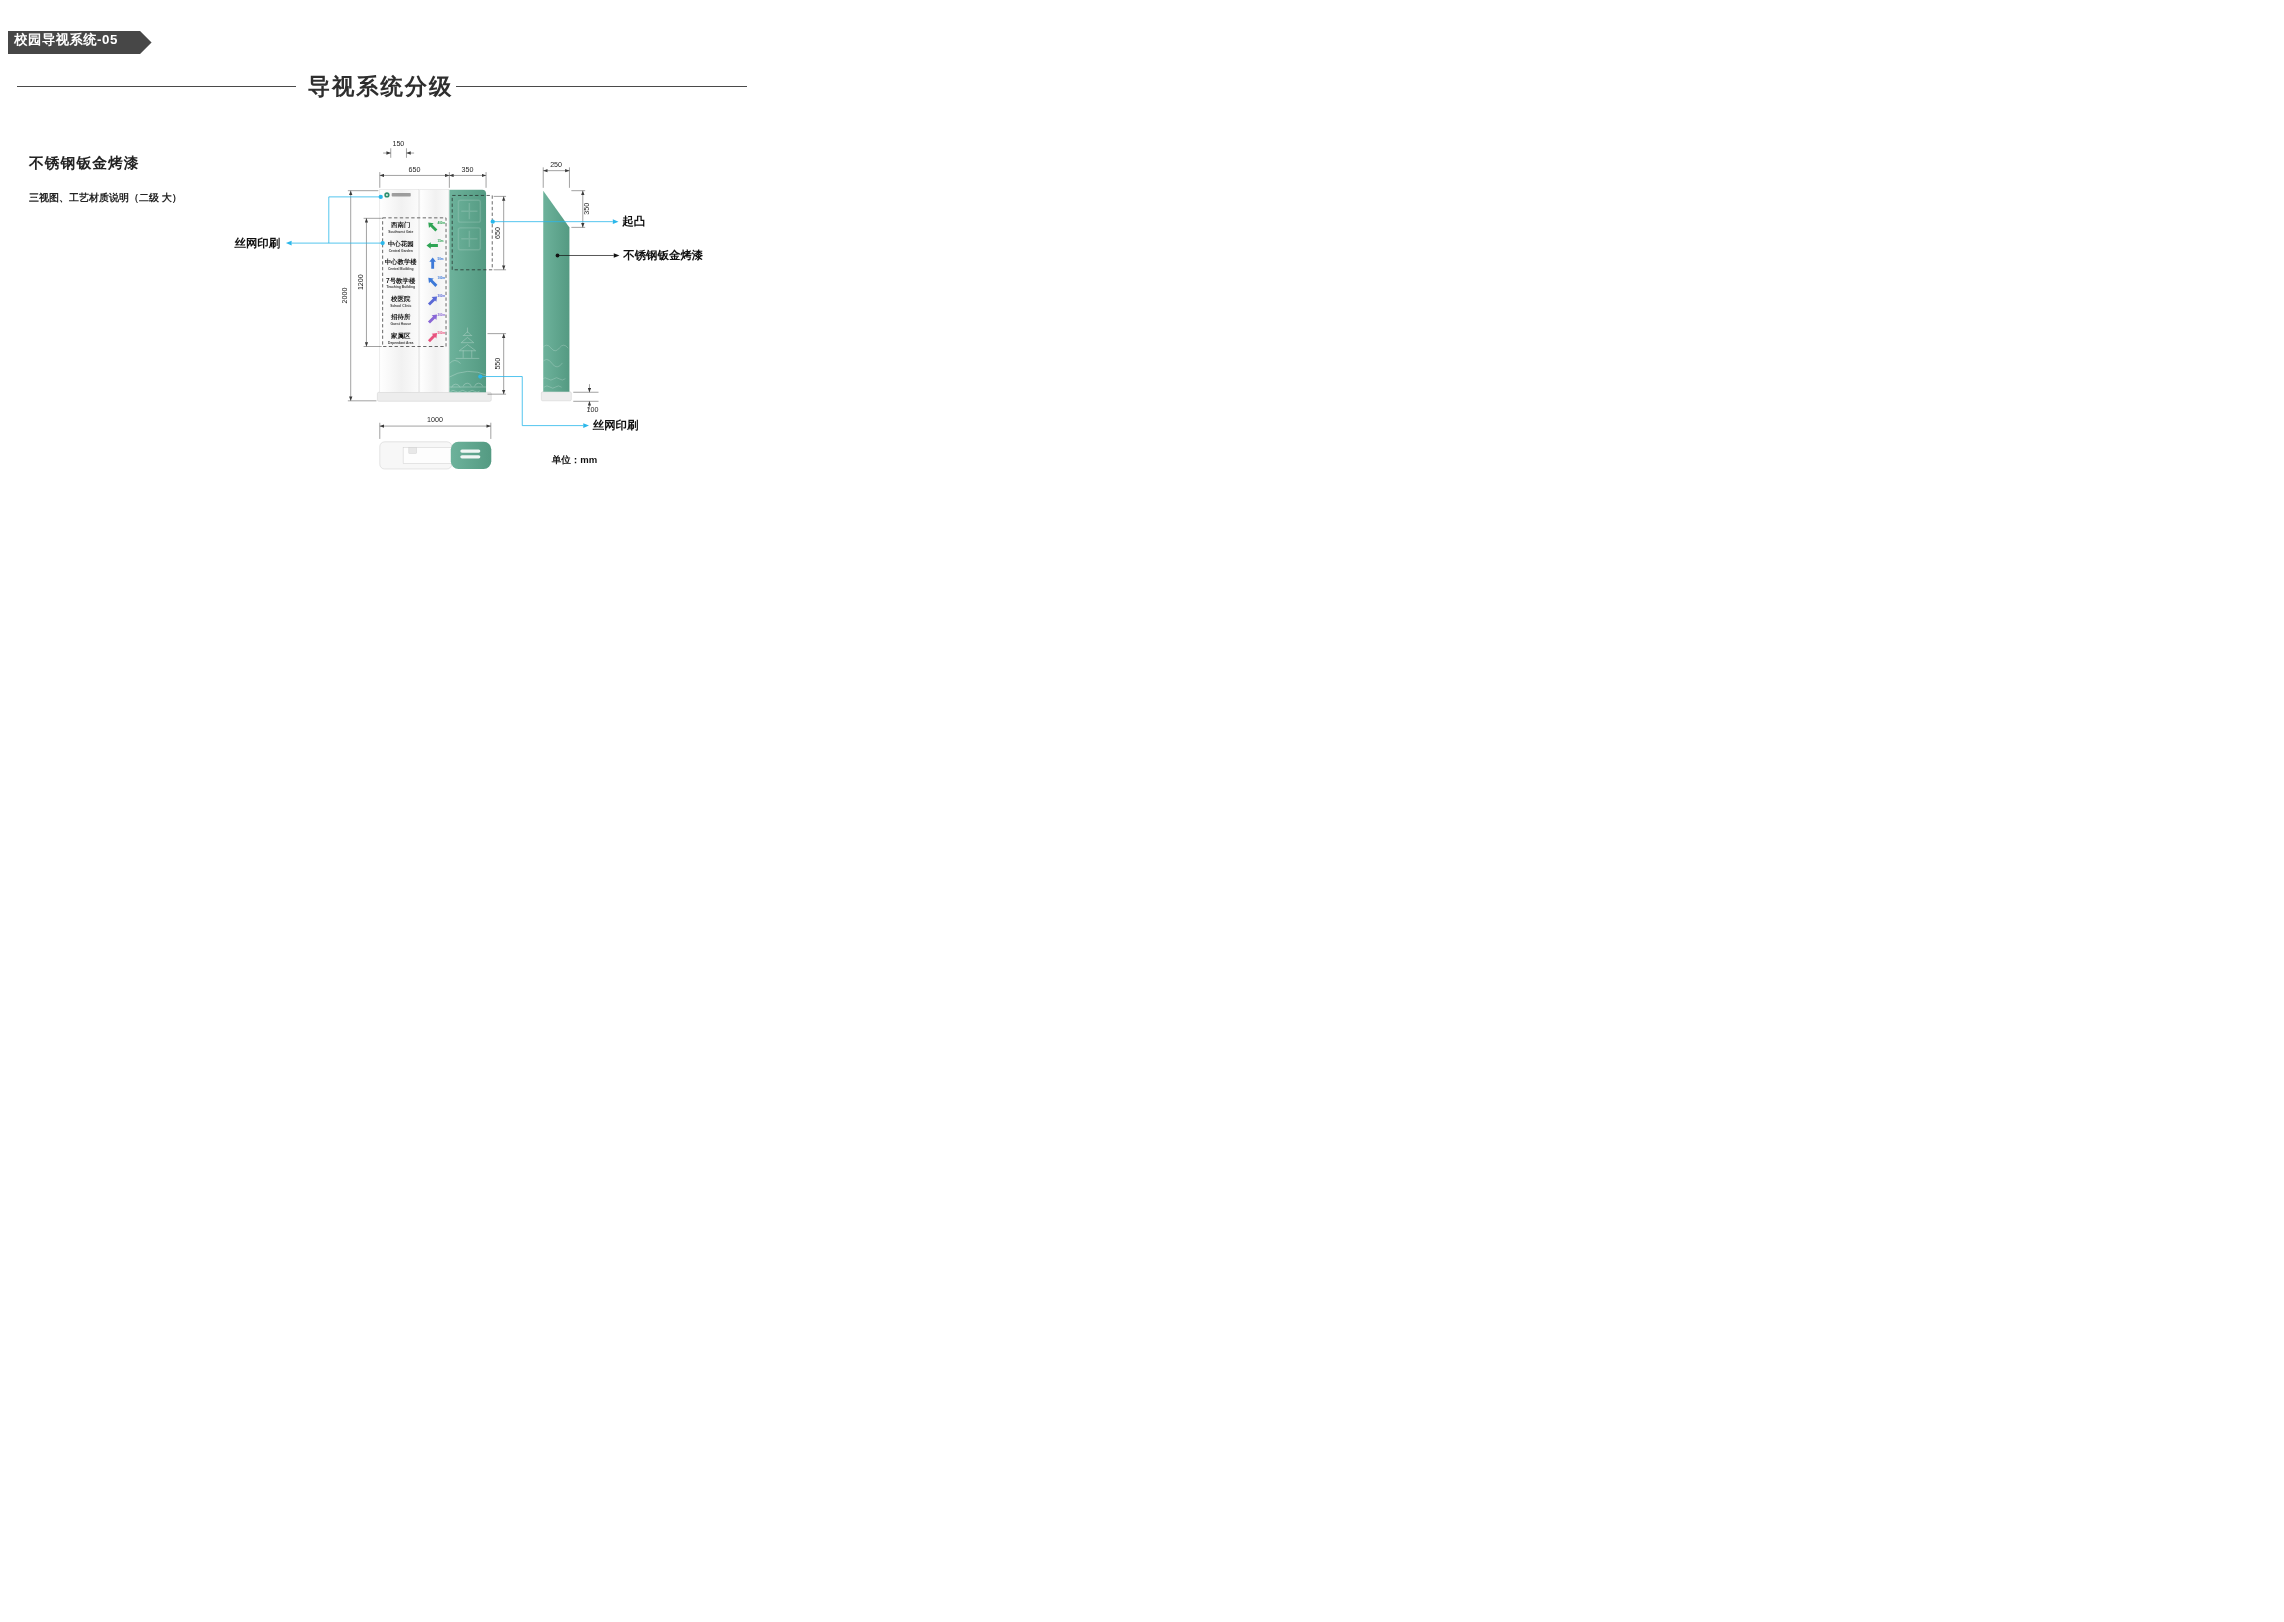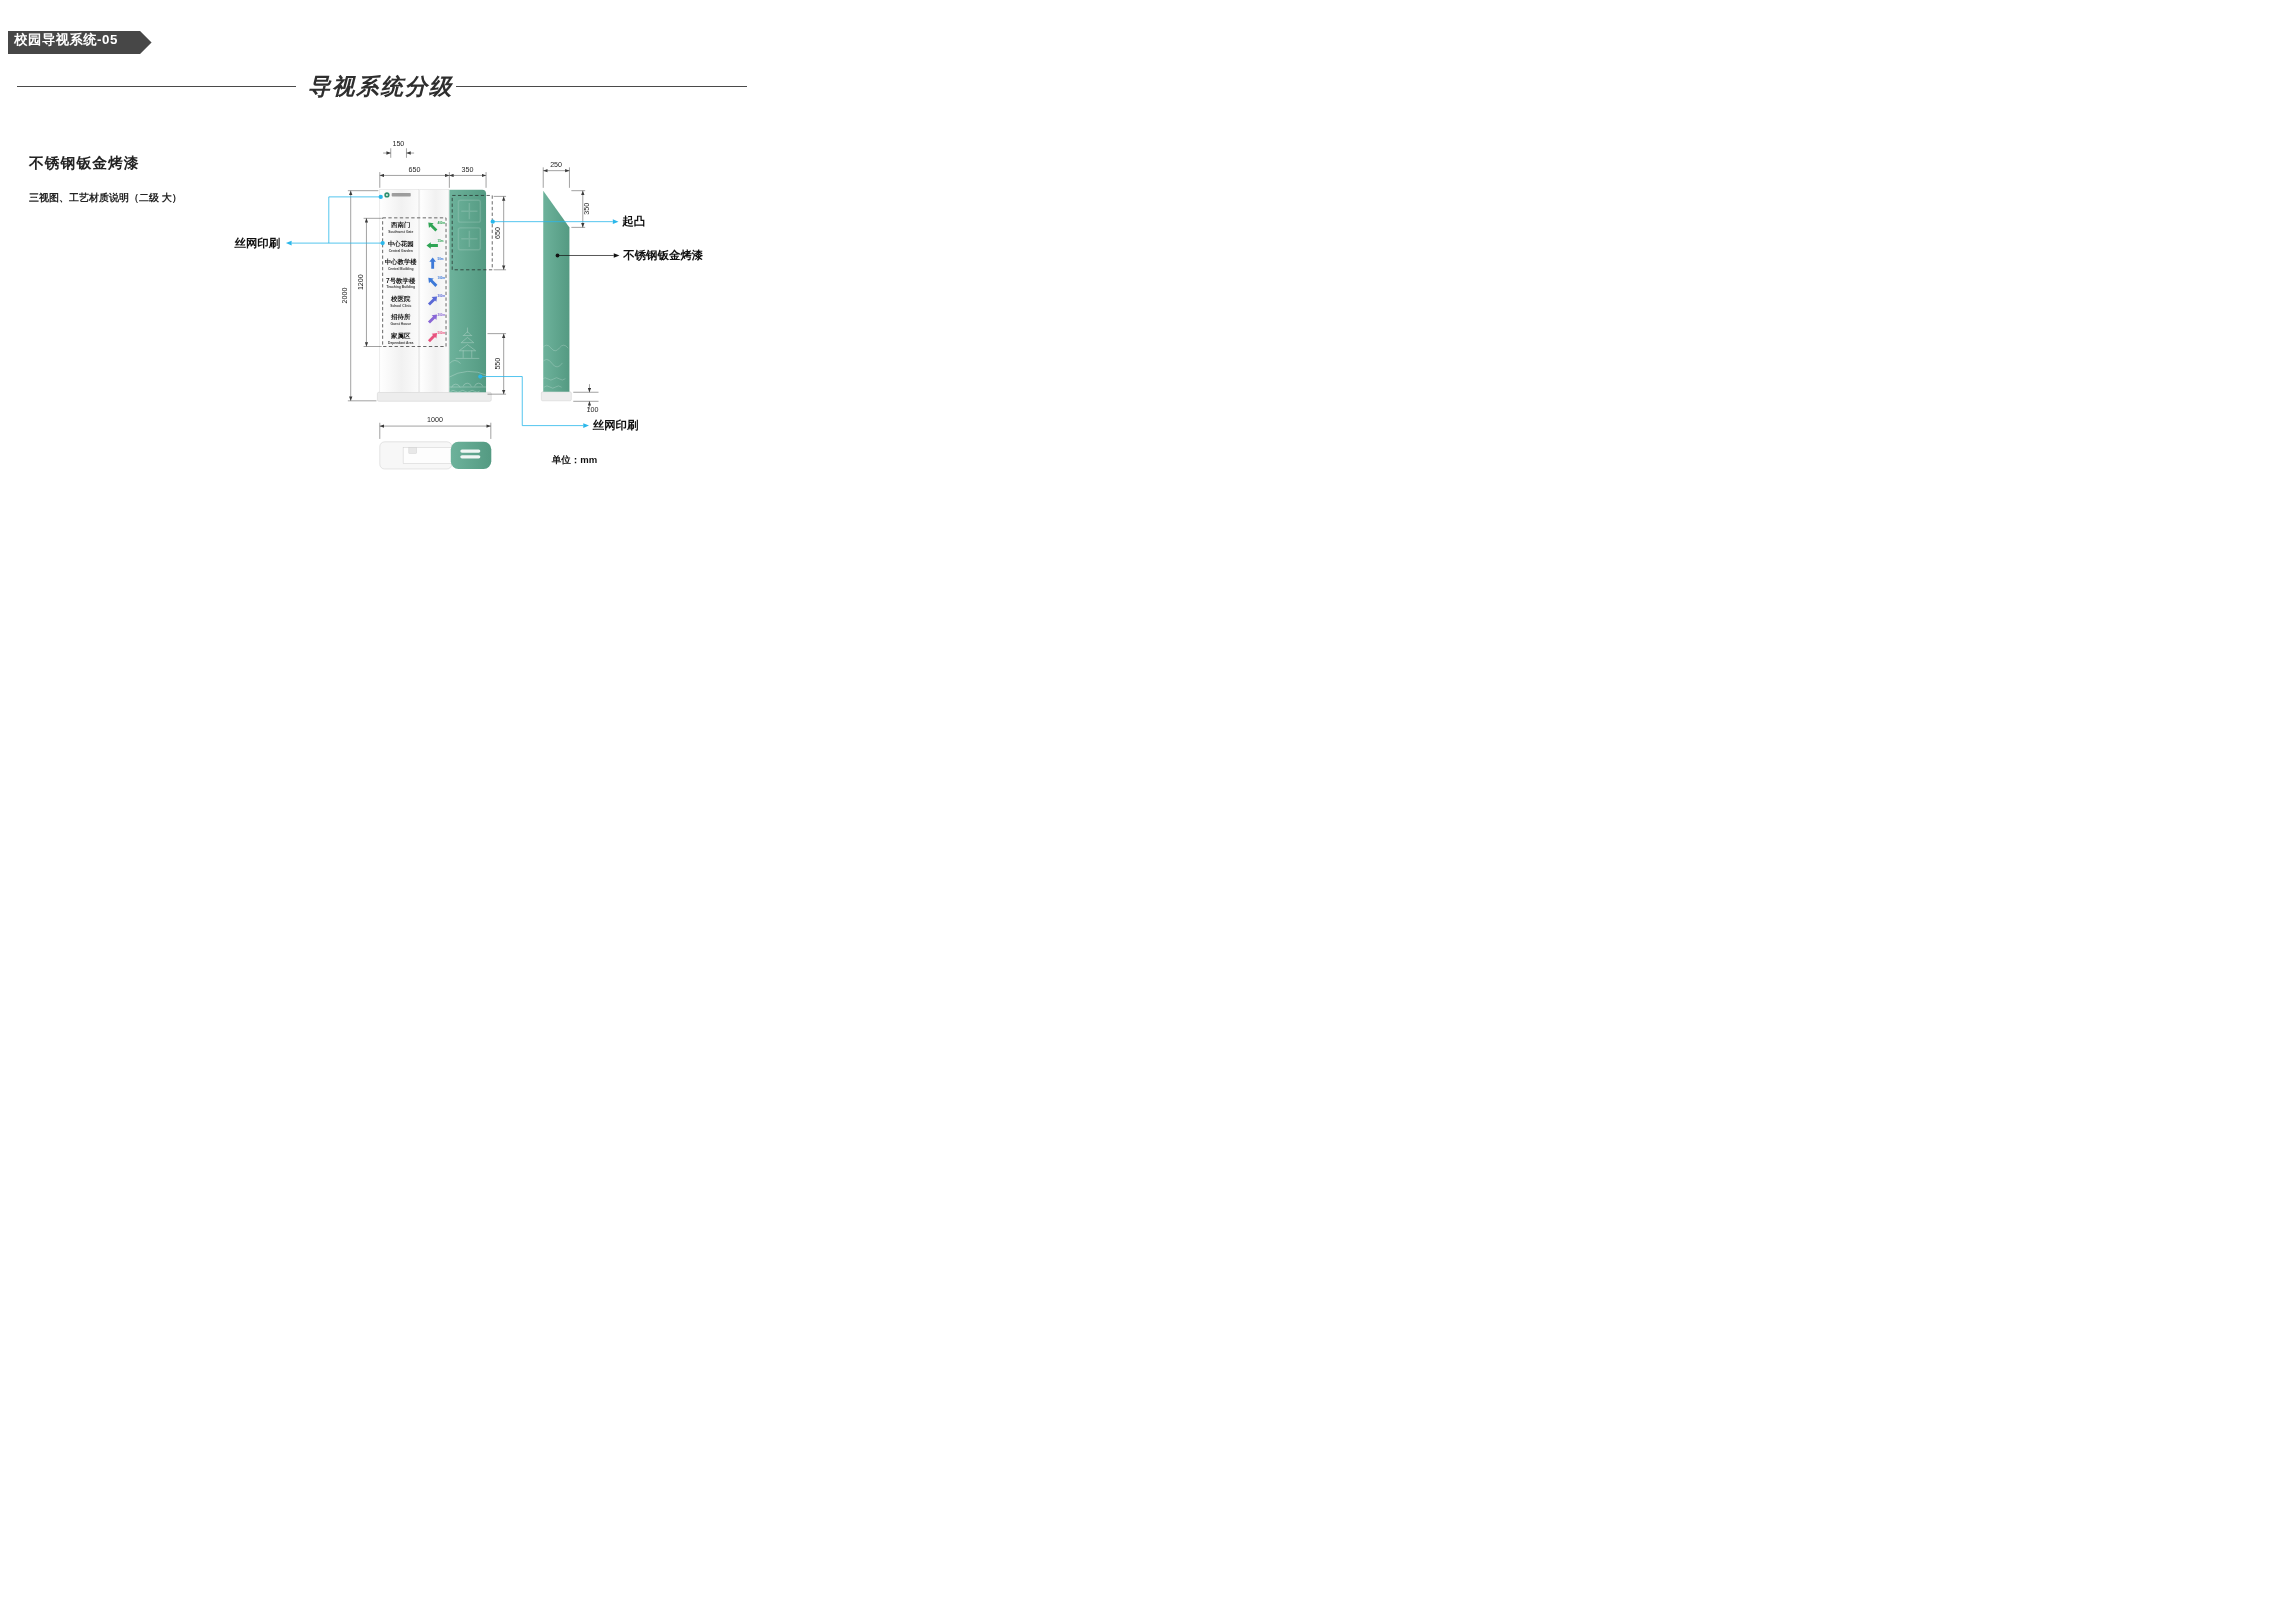--- a/index.html
+++ b/index.html
@@ -9,21 +9,21 @@
   .tag{position:absolute;left:7.6px;top:31px;width:144px;height:23px;background:#474747;
        clip-path:polygon(0 0,92% 0,100% 50%,92% 100%,0 100%);
        display:flex;box-sizing:border-box;padding-left:6.7px;}
   .tag span{color:#ffffff;font-size:13.3px;font-weight:bold;letter-spacing:0.5px;}
   
   .titlebar{position:absolute;left:0;top:71px;width:100%;height:30.5px;}
   .hline{position:absolute;top:14.8px;height:1px;background:#4a4a4a;}
   .hline.l{left:16.7px;width:279px;}
   .hline.r{right:14.3px;width:291px;}
   .page-title{position:absolute;left:0;right:0;top:0;text-align:center;
-              font-size:22.4px;font-weight:bold;color:#2e2e2e;letter-spacing:1.9px;font-style:italic;}
+              font-size:22.4px;font-weight:bold;color:#2e2e2e;letter-spacing:1.9px;}
   .sec-title{position:absolute;left:29px;top:154px;font-size:14.8px;font-weight:bold;color:#232323;letter-spacing:1px;}
   .sec-sub{position:absolute;left:29px;top:191px;font-size:10px;font-weight:bold;color:#232323;}
   
   svg.drawing{position:absolute;left:0;top:0;}
   .ext{stroke:#3a3a3a;stroke-width:1;}
   .dimline{stroke:#3a3a3a;stroke-width:1;fill:none;}
   text.dimtxt{font-size:15px;fill:#262626;font-weight:500;}
   .dash{fill:none;stroke:#1c1c1c;stroke-width:1.4;stroke-dasharray:7 5;}
   .cyanline{stroke:#2bb7ea;stroke-width:1.7;fill:none;}
   .cyandot{fill:#2bb7ea;}

